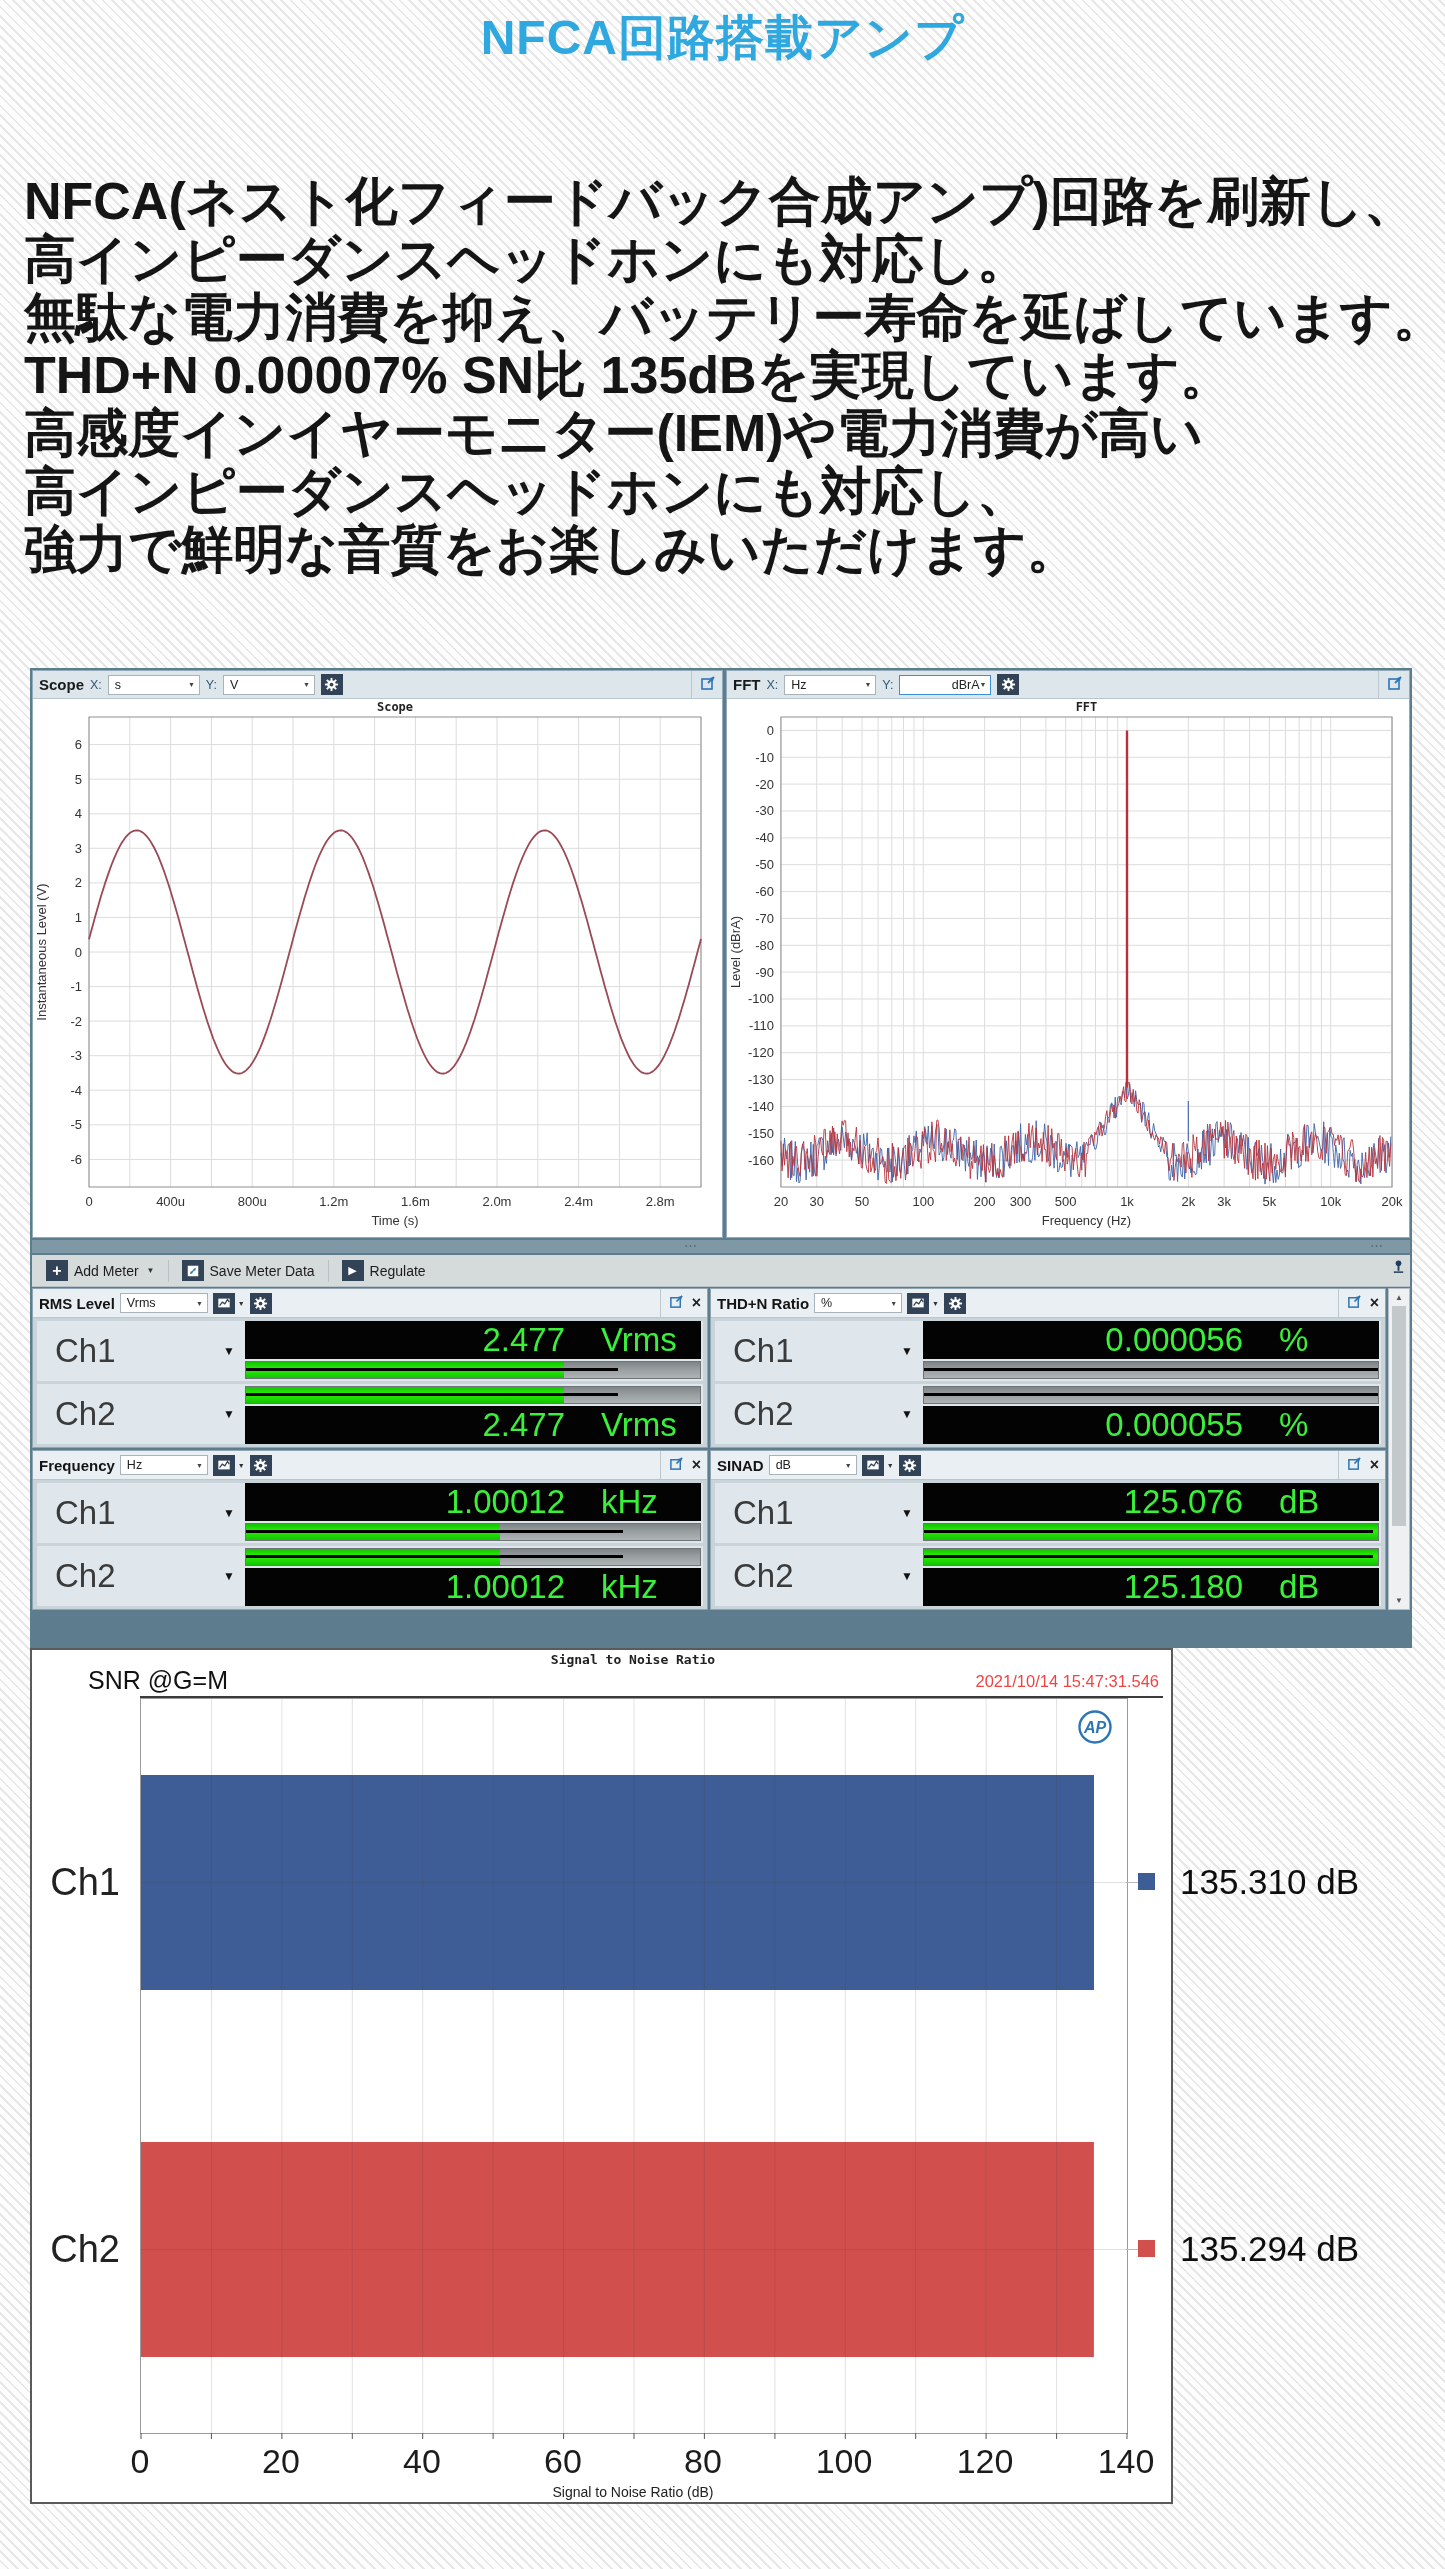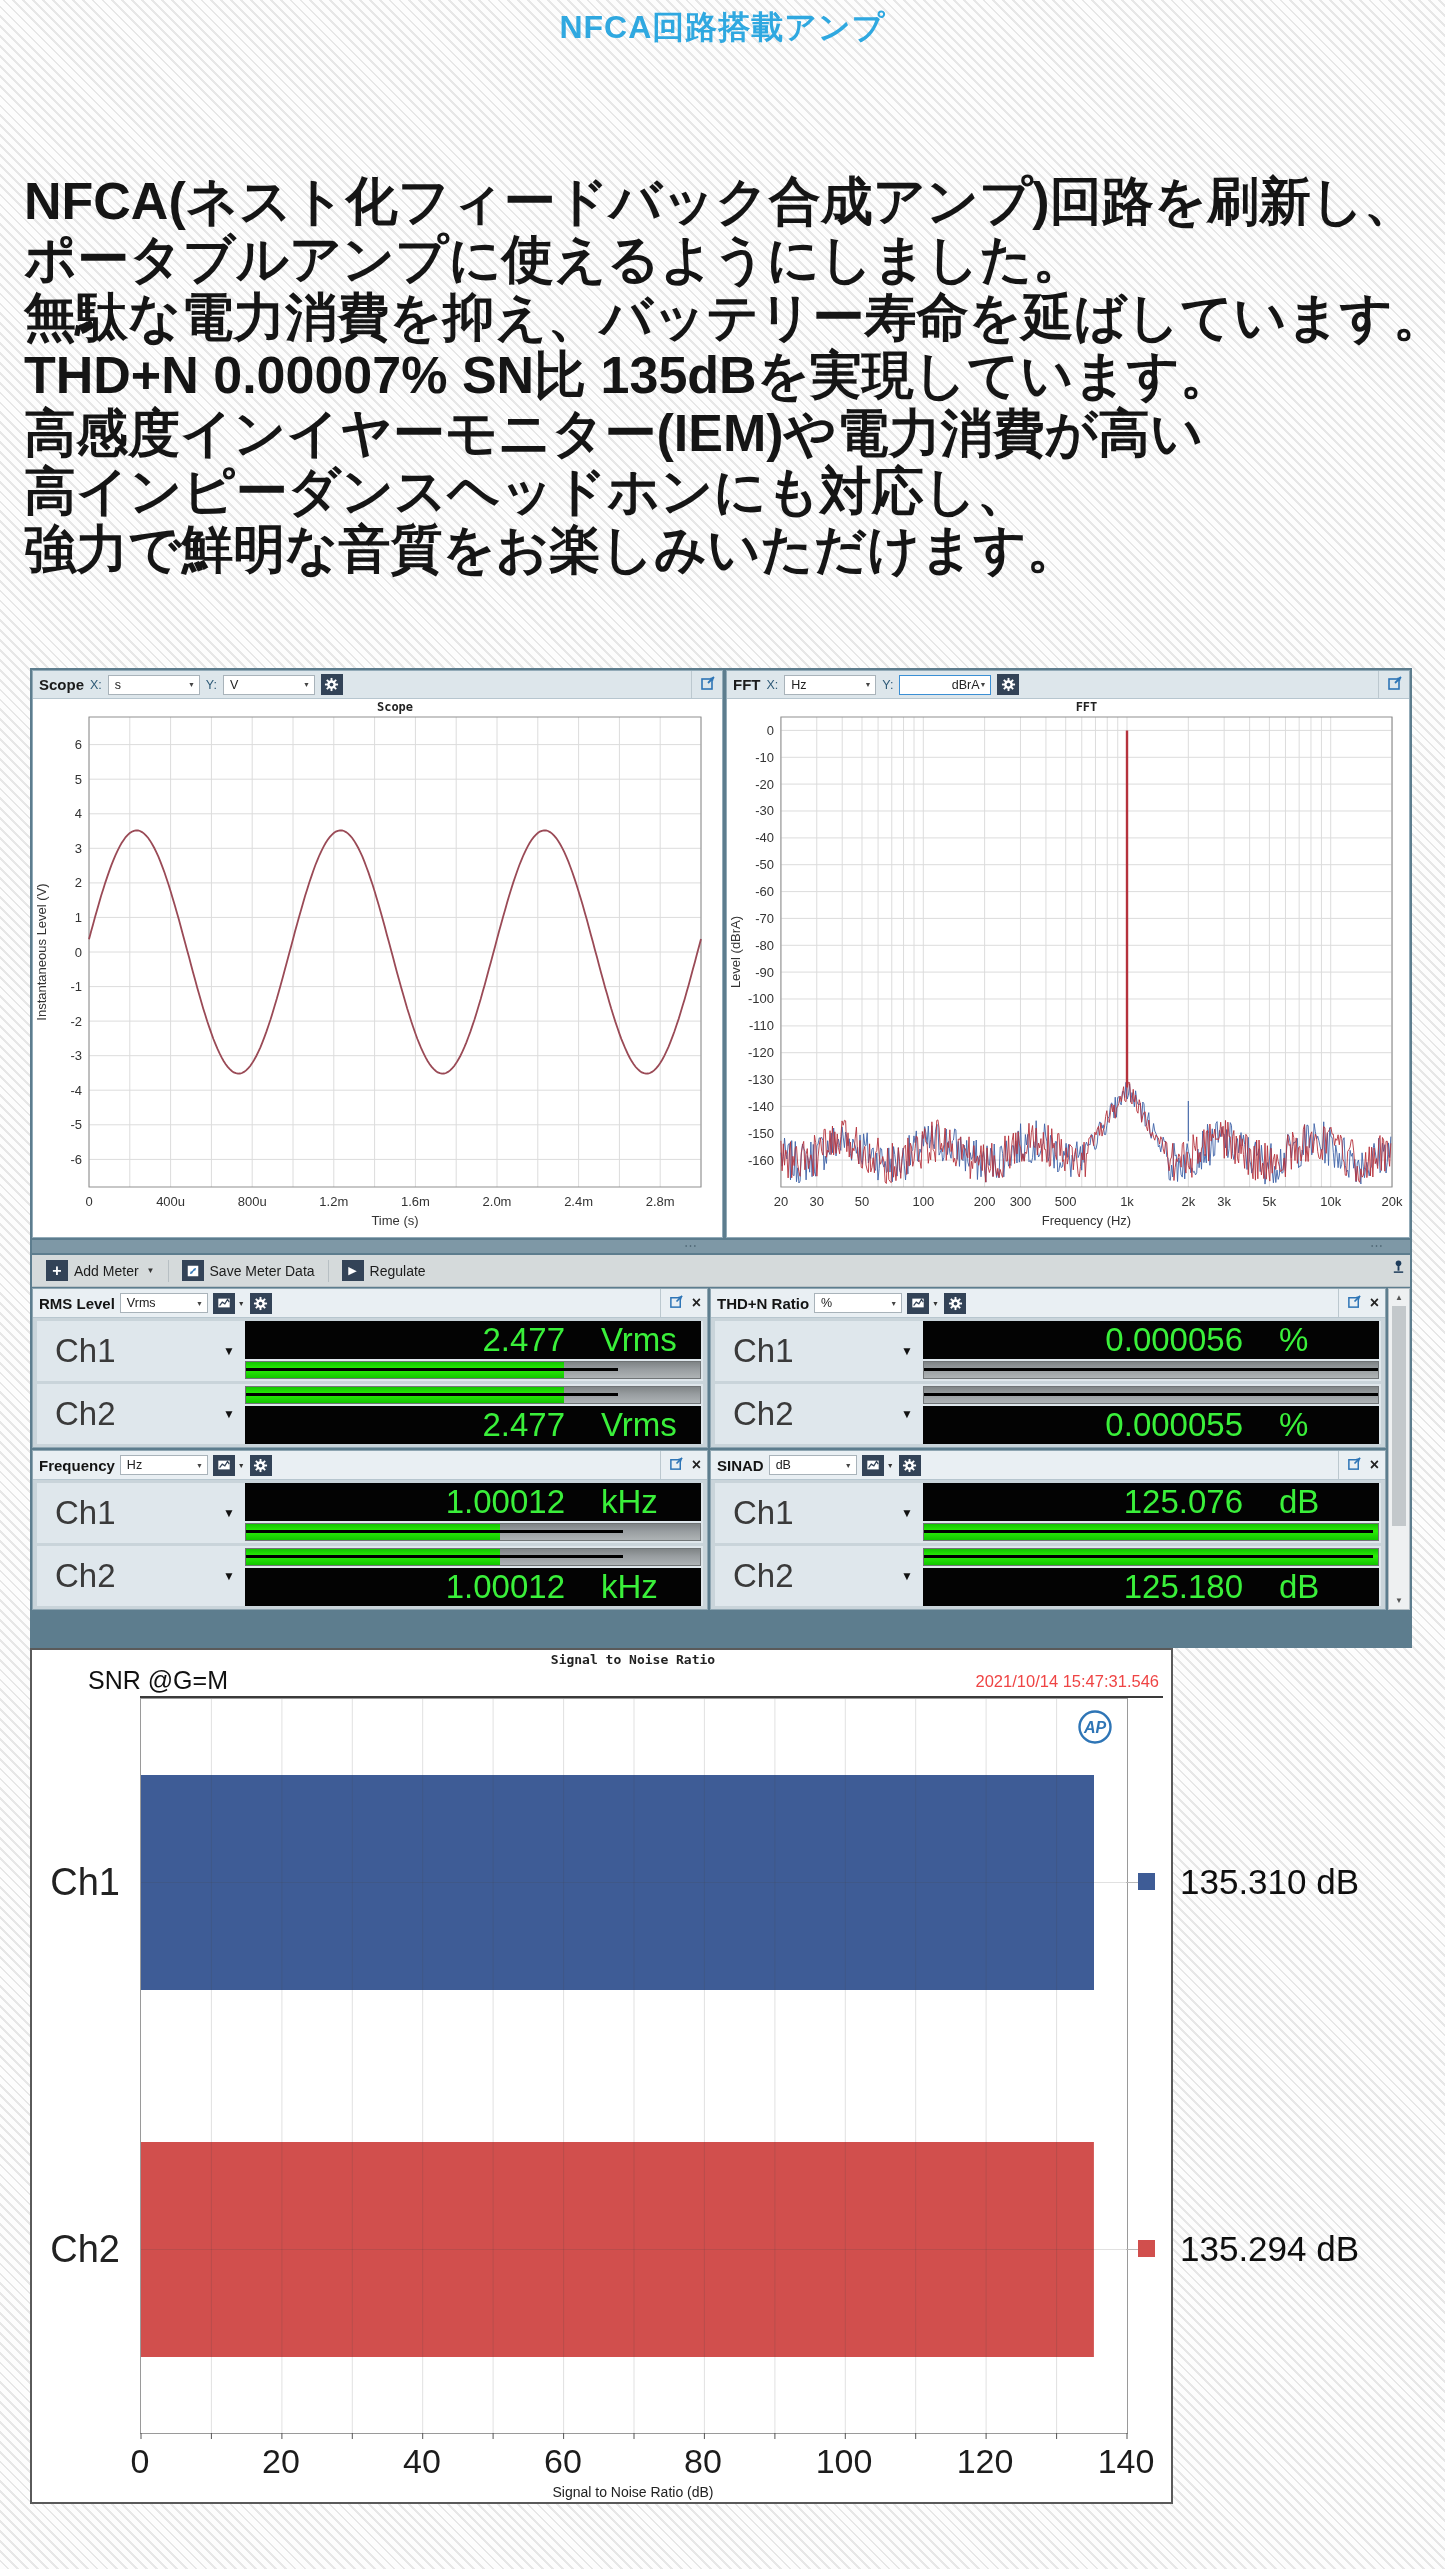--- a/index.html
+++ b/index.html
@@ -1,21 +1,21 @@
 <!DOCTYPE html>
 <html><head>
 <meta charset="utf-8">
 <style>
   html,body{margin:0;padding:0;background:#fff;}
   .canvas{position:relative;width:1445px;height:2569px;overflow:hidden;
     font-family:"Liberation Sans",sans-serif;
     background:repeating-linear-gradient(45deg,#fdfdfd 0px,#fdfdfd 5px,#e7e7e7 5px,#e7e7e7 7px);}
   
   .main-title{position:absolute;top:6px;left:0;width:100%;text-align:center;
-    font-size:32px;font-weight:700;letter-spacing:1px;color:#2fa8e0;white-space:nowrap;}
+    font-size:48px;font-weight:700;letter-spacing:1px;color:#2fa8e0;white-space:nowrap;}
   .intro{position:absolute;top:172px;left:24px;font-size:52px;line-height:58px;font-weight:700;color:#151515;}
   .intro div{white-space:nowrap;}
   
   .ap-window{position:absolute;left:30px;top:668px;width:1382px;height:980px;background:#5d7d8e;}
   .plots-row{position:absolute;left:2px;top:2px;width:1378px;height:568px;display:flex;gap:3px;}
   .plot-panel{background:#fff;border:1px solid #93abb8;display:flex;flex-direction:column;box-sizing:border-box;}
   .plot-panel.scope{width:691px;}
   .plot-panel.fft{flex:1;}
   .panel-header{height:27px;flex:0 0 27px;background:#dde6eb;border-bottom:1px solid #b7c6cf;
     display:flex;align-items:center;padding:0 6px;gap:6px;}
@@ -88,21 +88,21 @@
   .ap-logo{position:absolute;left:1044px;top:58px;width:38px;height:38px;}
 </style>
 </head>
 <body>
 
 <div class="canvas">
 
   <div class="main-title">NFCA回路搭載アンプ</div>
   <div class="intro">
       <div>NFCA(ネスト化フィードバック合成アンプ)回路を刷新し、</div>
-      <div>ポータブルアンプに使えるようにしました。</div>
+      <div>高インピーダンスヘッドホンにも対応し。</div>
       <div>無駄な電力消費を抑え、バッテリー寿命を延ばしています。</div>
       <div>THD+N 0.00007% SN比 135dBを実現しています。</div>
       <div>高感度インイヤーモニター(IEM)や電力消費が高い</div>
       <div>高インピーダンスヘッドホンにも対応し、</div>
       <div>強力で鮮明な音質をお楽しみいただけます。</div>
     </div>
 
   <div class="ap-window">
 
     <div class="plots-row">

